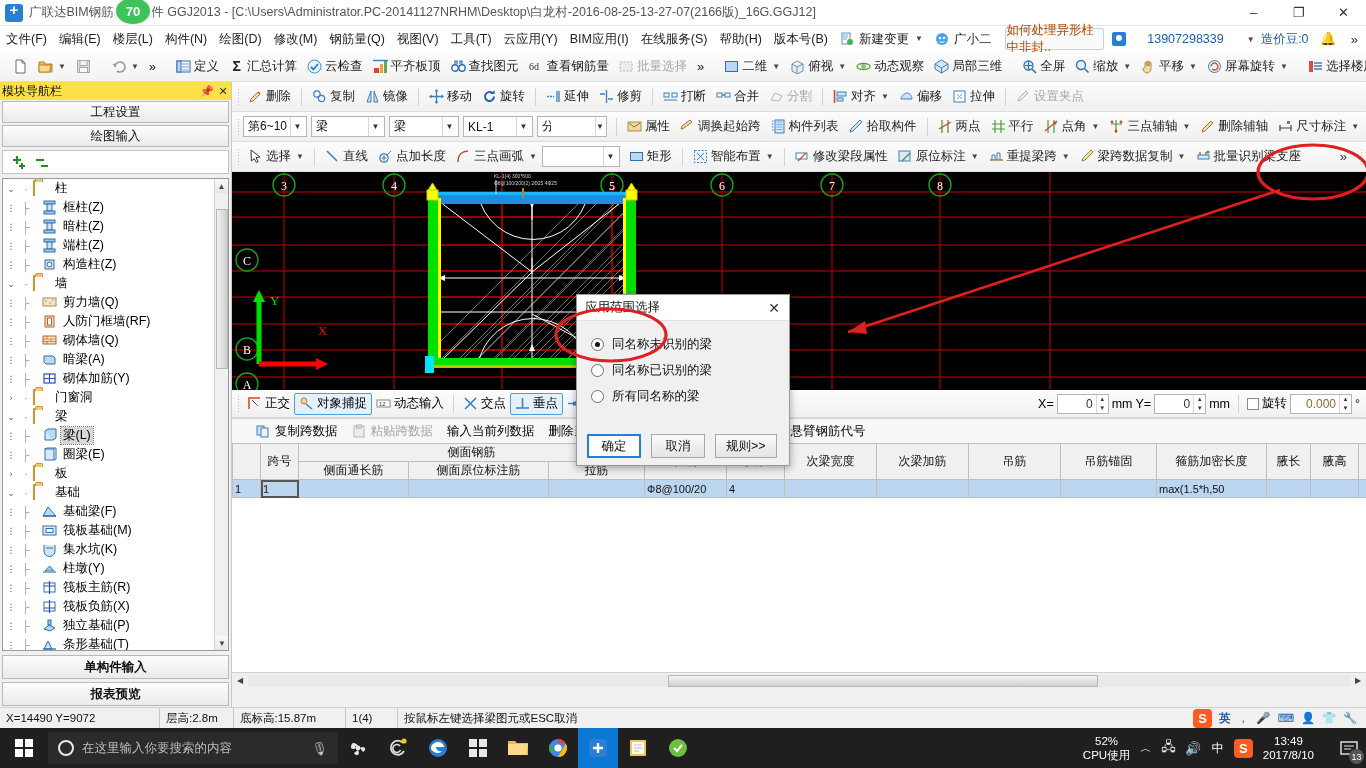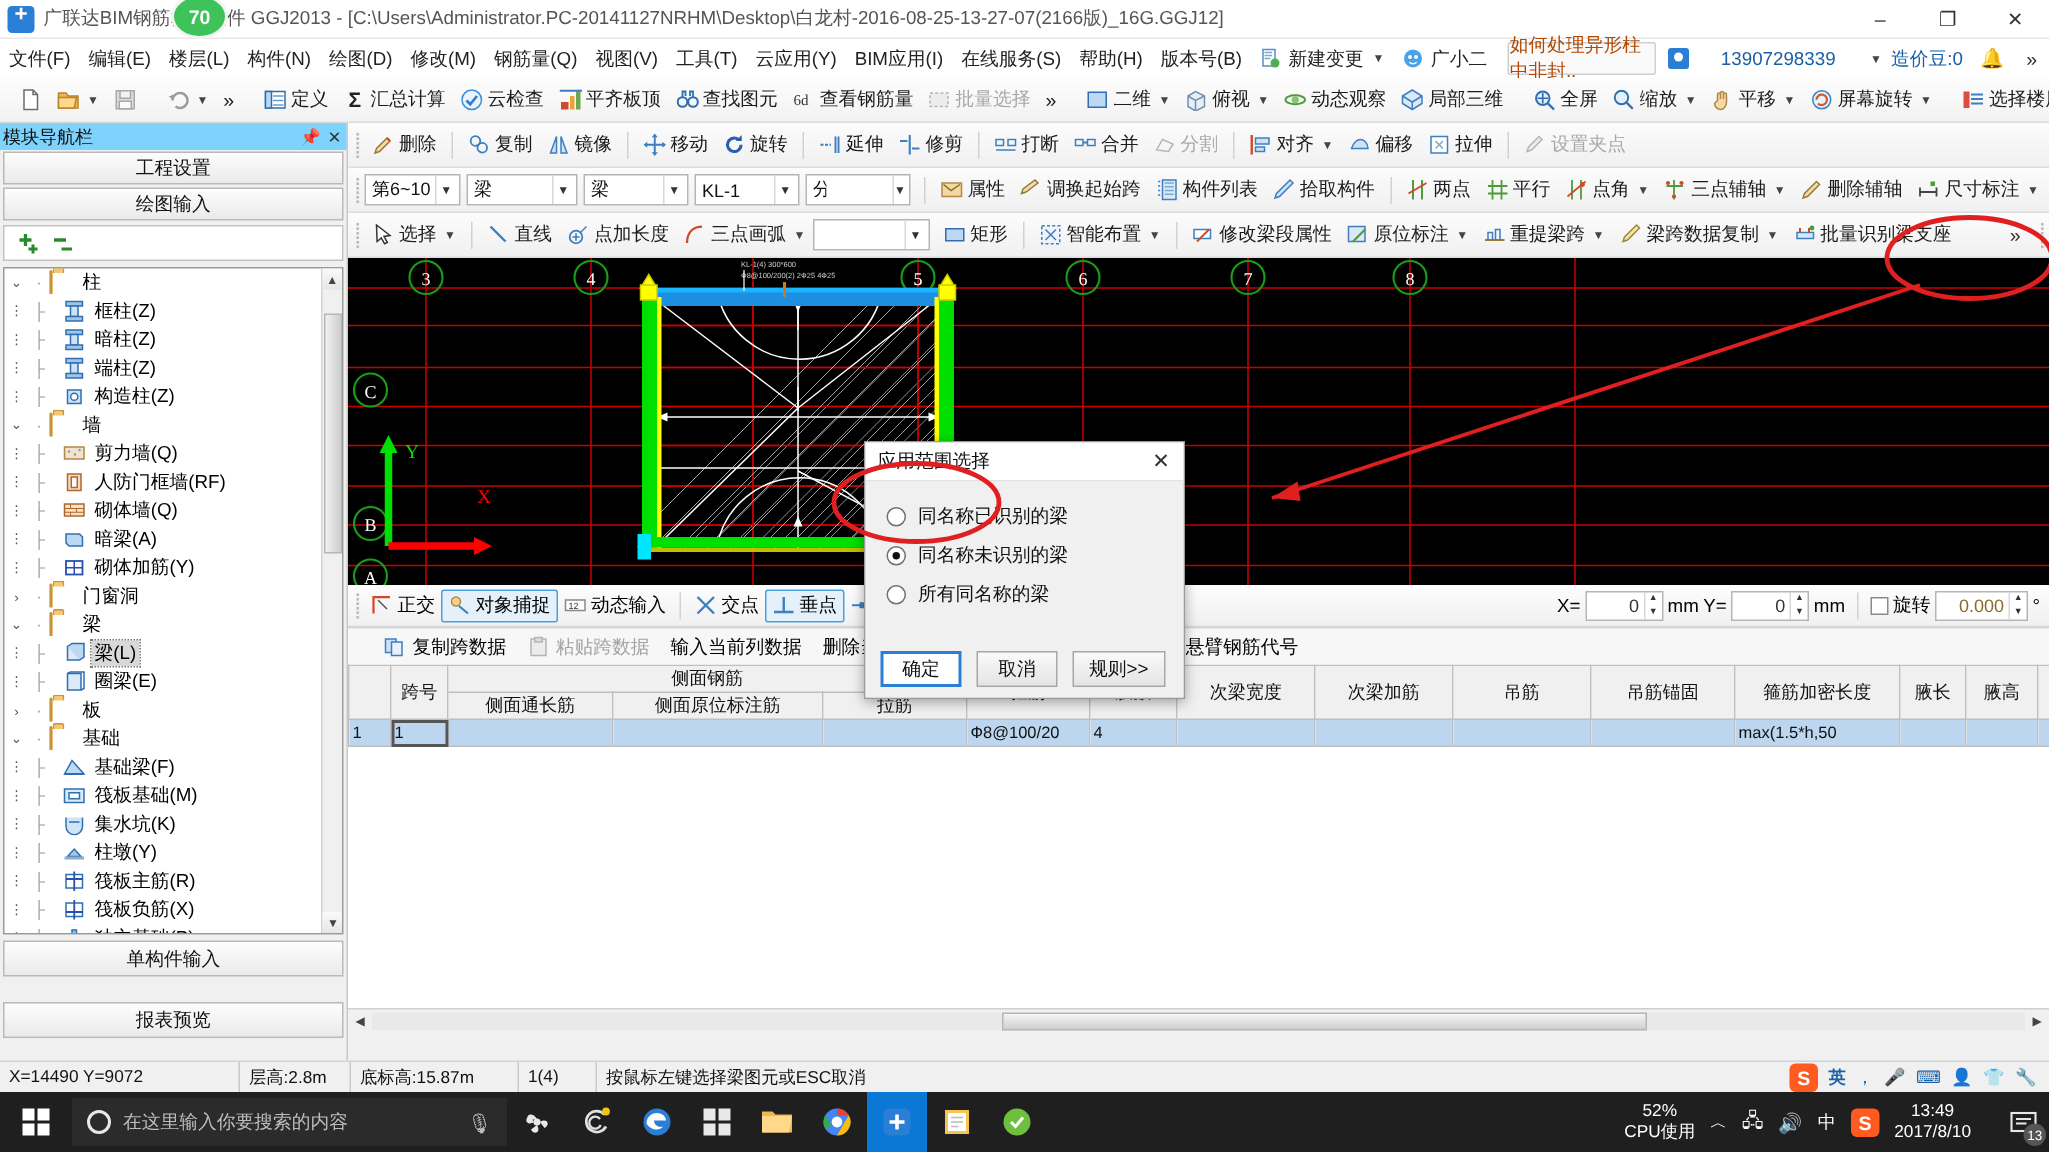--- a/index.html
+++ b/index.html
@@ -105,21 +105,21 @@
 
   
   .leftpanel {
     position: absolute; left: 0; top: 82px; width: 232px; height: 625px;
     background: #f0f0f0; border-right: 1px solid #c8c8c8;
     display: flex; flex-direction: column;
   }
   .lp-header {
     height: 18px; display: flex; align-items: center;
     font-size: 12px; color: #111; padding-left: 2px;
-    background: #7dd3fc;
+    background: #fde047;
   }
   .lp-header .t { flex: 1 1 auto; }
   .lp-header .pin, .lp-header .x { width: 16px; text-align: center; font-size: 11px; color: #333; }
   .lp-btn {
     height: 22px; margin: 1px 2px; border: 1px solid #b9b9b9;
     background: linear-gradient(#fdfdfd,#eaeaea);
     display: flex; align-items: center; justify-content: center;
     font-size: 12.5px; color: #111;
   }
   .lp-toolstrip {
@@ -151,23 +151,23 @@
     height: 14px; display:flex;align-items:center;justify-content:center;
     font-size:8px;color:#444;background:linear-gradient(#fafafa,#e6e6e6);
   }
   .scrollv .dn { position:absolute; bottom:0; width:14px; }
   .scrollv .thumb {
     position:absolute; left:1px; width:12px; top:30px; height:160px;
     background: linear-gradient(90deg,#f2f2f2,#cdcdcd);
     border:1px solid #b6b6b6;
   }
   .lp-foot-btn {
-    height: 24px; margin: 2px 2px 15px 2px; border: 1px solid #b9b9b9;
+    height: 24px; margin: 2px 2px 1px 2px; border: 1px solid #b9b9b9;
     background: linear-gradient(#fdfdfd,#eaeaea);
-    display:flex;align-items:center;justify-content:center;font-size:12.5px;color:#111;
+    display:flex;align-items:center;justify-content:center;font-size:12.5px;color:#111;font-weight:bold;
   }
 
   
   .canvas {
     position: absolute; left: 232px; top: 172px; width: 1134px; height: 218px;
     background: #000; overflow: hidden;
   }
 
   
   .snapbar {
@@ -1724,26 +1724,26 @@
     </div>
   </div>
 
   <div class="dialog">
     <div class="dlg-title">
       <span>应用范围选择</span>
       <span class="x">✕</span>
     </div>
     <div class="dlg-body">
       <div class="radio-row">
+        <span class="radio on"></span>
+        <span>同名称未识别的梁</span>
+      </div>
+      <div class="radio-row">
         <span class="radio"></span>
         <span>同名称已识别的梁</span>
-      </div>
-      <div class="radio-row">
-        <span class="radio on"></span>
-        <span>同名称未识别的梁</span>
       </div>
       <div class="radio-row">
         <span class="radio"></span>
         <span>所有同名称的梁</span>
       </div>
     </div>
     <div class="dlg-foot">
       <div class="dbtn primary">确定</div>
       <div class="dbtn">取消</div>
       <div class="dbtn">规则&gt;&gt;</div>

